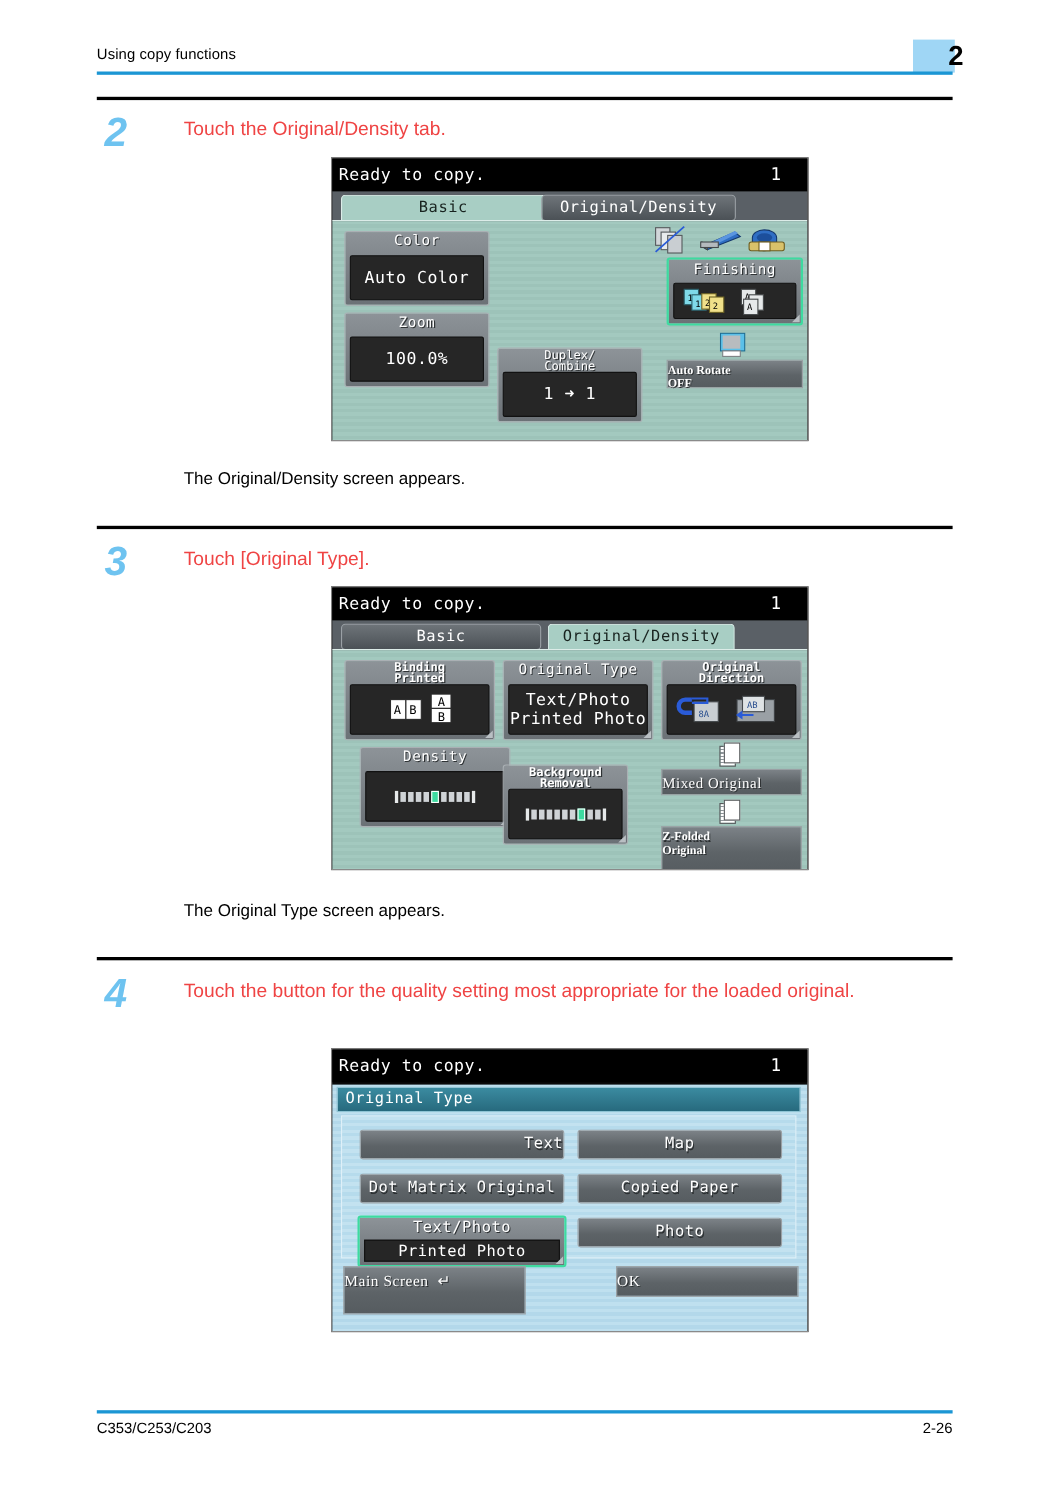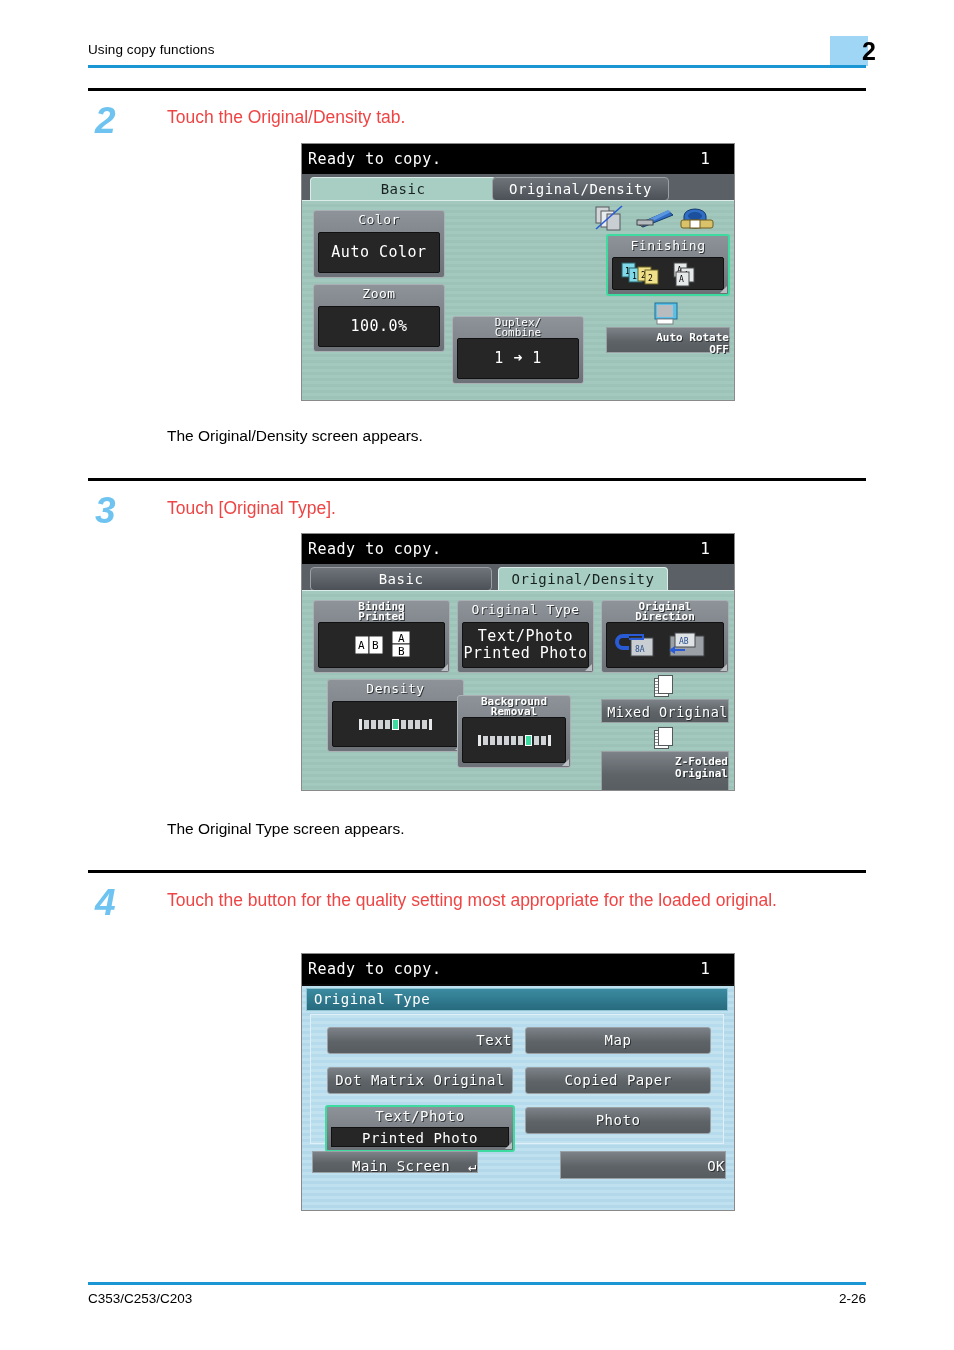--- a/index.html
+++ b/index.html
@@ -86,23 +86,24 @@
   }
   .lcd-body.blue{
     background:repeating-linear-gradient(#bfe0ef 0px,#bfe0ef 3px,#b3d8ea 3px,#b3d8ea 6px);
   }
 
   
   .mbtn{
     position:absolute;box-sizing:border-box;
     background:linear-gradient(#7c8287,#5d6367 55%,#565c60);
     border:1px solid #9aa0a4;border-radius:0;
-    color:#fff;font-size:13px;text-align:right;
+    color:#fff;font-size:13px;text-align:left;
     text-shadow:1px 1px 0 #2b2f31;
     letter-spacing:0.5px;
+    font-family:Liberation Serif, serif;
   }
   .mbtn .cap{display:block;line-height:15px;padding-top:3px;}
   .mbtn.small .cap{font-size:11px;line-height:11.5px;padding-top:4px;letter-spacing:0px;}
 
   
   .card{
     position:absolute;box-sizing:border-box;
     background:linear-gradient(#8d9398,#6b7176);
     border:1px solid #aab0b4;border-radius:3px;padding:0;
   }
@@ -449,21 +450,21 @@
           <div class="bot">Printed Photo</div>
           <span class="corner"></span>
         </div>
 
         <div class="p3btn" style="left:214px;top:12px;width:186px;">Map</div>
         <div class="p3btn" style="left:214px;top:52px;width:186px;">Copied Paper</div>
         <div class="p3btn" style="left:214px;top:92px;width:186px;">Photo</div>
 
       </div>
 
-      <div class="mbtn" style="left:10px;top:165px;width:166px;height:22px;">
+      <div class="mbtn" style="left:10px;top:165px;width:166px;height:44px;">
         <span class="cap" style="font-size:14px;line-height:22px;">
           <span>Main Screen</span>
           <span>&nbsp;↵</span>
         </span>
       </div>
       <div class="mbtn" style="left:258px;top:165px;width:166px;height:28px;">
         <span class="cap" style="font-size:14px;line-height:22px;">OK</span>
       </div>
 
     </div>

